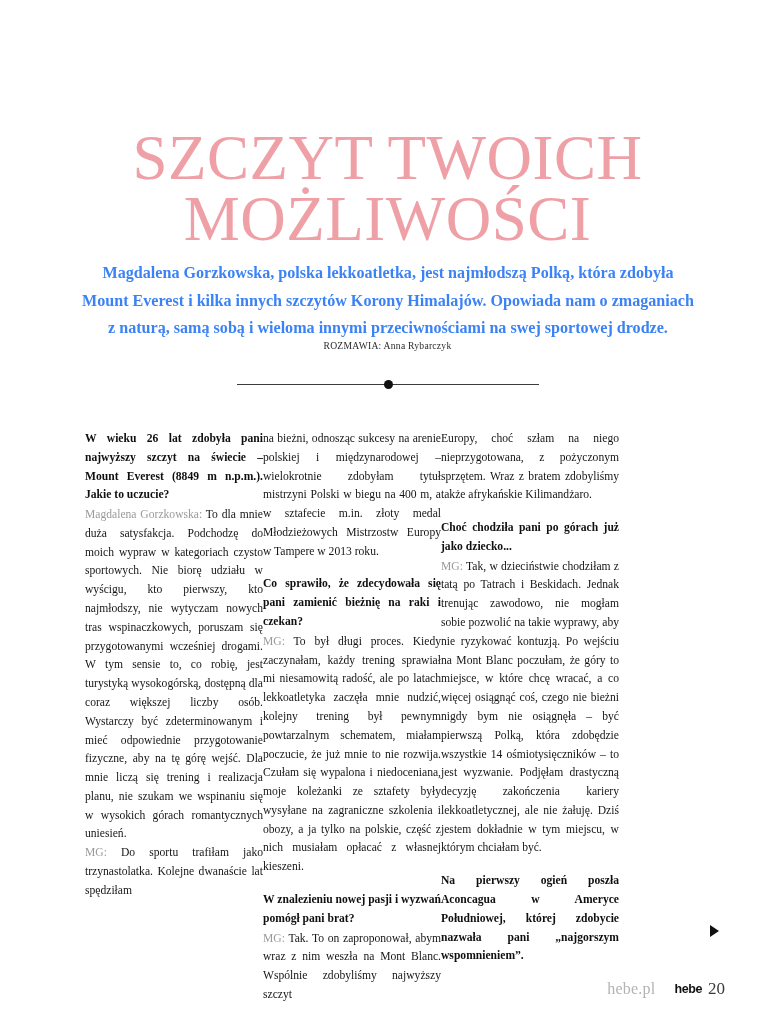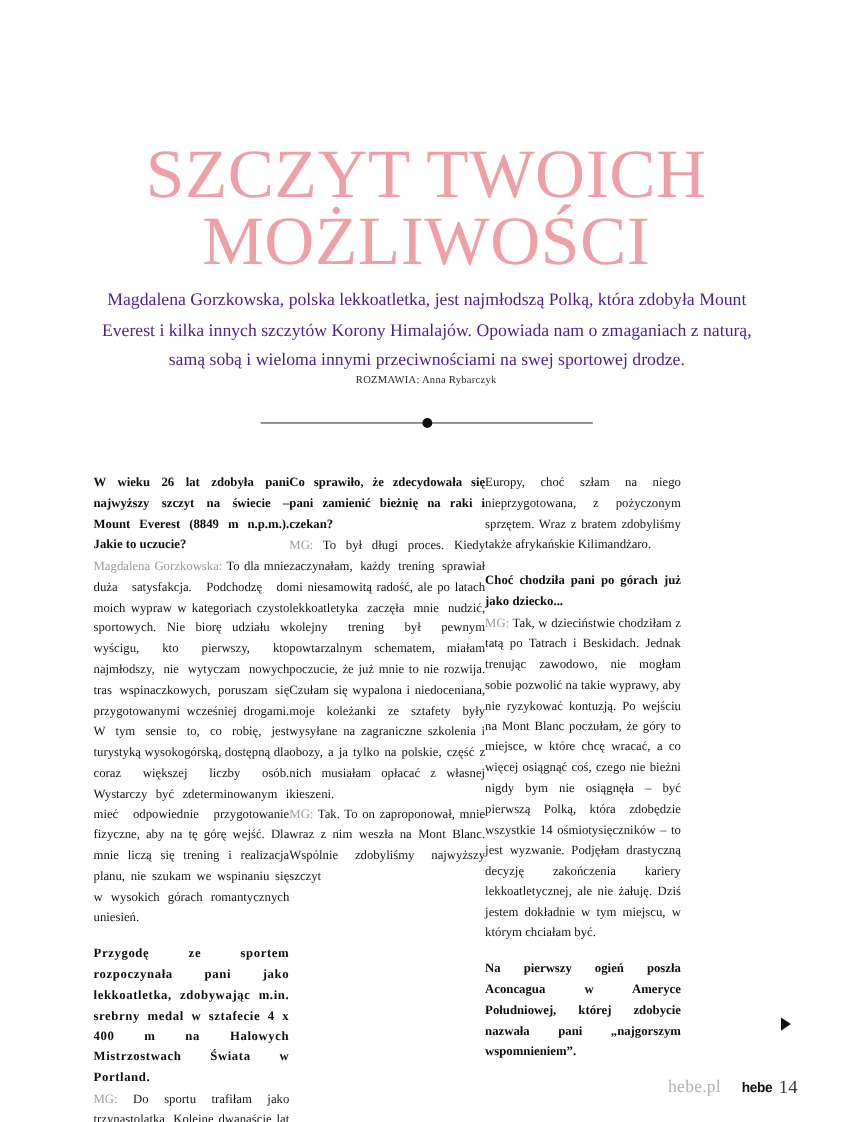--- a/index.html
+++ b/index.html
@@ -42,21 +42,22 @@
 
   
   .lead {
     position: absolute;
     top: 243px;
     left: 78px;
     width: 620px;
     text-align: center;
     font-size: 16.1px;
     line-height: 1.72;
-    color: #4c1d95;
+    color: #3b82f6;
+    font-weight: bold;
   }
 
   .byline {
     position: absolute;
     top: 330px;
     left: 0;
     width: 775px;
     text-align: center;
     font-size: 9.6px;
     letter-spacing: 0.25px;
@@ -180,35 +181,36 @@
   <p class="byline">ROZMAWIA: Anna Rybarczyk</p>
 
   <div class="divider">
     <span class="dot"></span>
   </div>
 
   <div class="columns">
       <div class="column">
         <p class="q">W wieku 26 lat zdobyła pani najwyższy szczyt na świecie – Mount Everest (8849 m n.p.m.). Jakie to uczucie?</p>
         <p class="a"><span class="speaker">Magdalena Gorzkowska:</span><span> To dla mnie duża satysfakcja. Podchodzę do moich wypraw w kategoriach czysto sportowych. Nie biorę udziału w wyścigu, kto pierwszy, kto najmłodszy, nie wytyczam nowych tras wspinaczkowych, poruszam się przygotowanymi wcześniej drogami. W tym sensie to, co robię, jest turystyką wysokogórską, dostępną dla coraz większej liczby osób. Wystarczy być zdeterminowanym i mieć odpowiednie przygotowanie fizyczne, aby na tę górę wejść. Dla mnie liczą się trening i realizacja planu, nie szukam we wspinaniu się w wysokich górach romantycznych uniesień.</span></p>
-        <p class="q spaced">Przygodę ze sportem rozpoczynała pani jako lekkoatletka, zdobywając m.in. srebrny medal w sztafecie 4 x 400 m na Halowych Mistrzostwach Świata w Portland.</p>
         <p class="a"><span class="speaker">MG:</span><span> Do sportu trafiłam jako trzynastolatka. Kolejne dwanaście lat spędziłam</span></p>
       </div>
       <div class="column">
+        <p class="a"><span>na bieżni, odnosząc sukcesy na arenie polskiej i międzynarodowej – wielokrotnie zdobyłam tytuł mistrzyni Polski w biegu na 400 m, a w sztafecie m.in. złoty medal Młodzieżowych Mistrzostw Europy w Tampere w 2013 roku.</span></p>
         <p class="q">Co sprawiło, że zdecydowała się pani zamienić bieżnię na raki i czekan?</p>
         <p class="a"><span class="speaker">MG:</span><span> To był długi proces. Kiedy zaczynałam, każdy trening sprawiał mi niesamowitą radość, ale po latach lekkoatletyka zaczęła mnie nudzić, kolejny trening był pewnym powtarzalnym schematem, miałam poczucie, że już mnie to nie rozwija. Czułam się wypalona i niedoceniana, moje koleżanki ze sztafety były wysyłane na zagraniczne szkolenia i obozy, a ja tylko na polskie, część z nich musiałam opłacać z własnej kieszeni.</span></p>
-        <p class="a"><span class="speaker">MG:</span><span> Tak. To on zaproponował, mnie wraz z nim weszła na Mont Blanc. Wspólnie zdobyliśmy najwyższy szczyt</span></p>
+        <p class="q">W znalezieniu nowej pasji i wyzwań pomógł pani brat?</p>
+        <p class="a"><span class="speaker">MG:</span><span> Tak. To on zaproponował, abym wraz z nim weszła na Mont Blanc. Wspólnie zdobyliśmy najwyższy szczyt</span></p>
       </div>
       <div class="column">
         <p class="a"><span>Europy, choć szłam na niego nieprzygotowana, z pożyczonym sprzętem. Wraz z bratem zdobyliśmy także afrykańskie Kilimandżaro.</span></p>
         <p class="q">Choć chodziła pani po górach już jako dziecko...</p>
         <p class="a"><span class="speaker">MG:</span><span> Tak, w dzieciństwie chodziłam z tatą po Tatrach i Beskidach. Jednak trenując zawodowo, nie mogłam sobie pozwolić na takie wyprawy, aby nie ryzykować kontuzją. Po wejściu na Mont Blanc poczułam, że góry to miejsce, w które chcę wracać, a co więcej osiągnąć coś, czego nie bieżni nigdy bym nie osiągnęła – być pierwszą Polką, która zdobędzie wszystkie 14 ośmiotysięczników – to jest wyzwanie. Podjęłam drastyczną decyzję zakończenia kariery lekkoatletycznej, ale nie żałuję. Dziś jestem dokładnie w tym miejscu, w którym chciałam być.</span></p>
         <p class="q">Na pierwszy ogień poszła Aconcagua w Ameryce Południowej, której zdobycie nazwała pani „najgorszym wspomnieniem”.</p>
       </div>
     </div>
 
   <div class="arrow-marker"></div>
 
   <div class="footer">
-    <span class="site">hebe.pl</span><span class="brand">hebe</span><span class="pageno">14</span>
+    <span class="site">hebe.pl</span><span class="brand">hebe</span><span class="pageno">20</span>
   </div>
 
 </div>
 
 </body></html>

